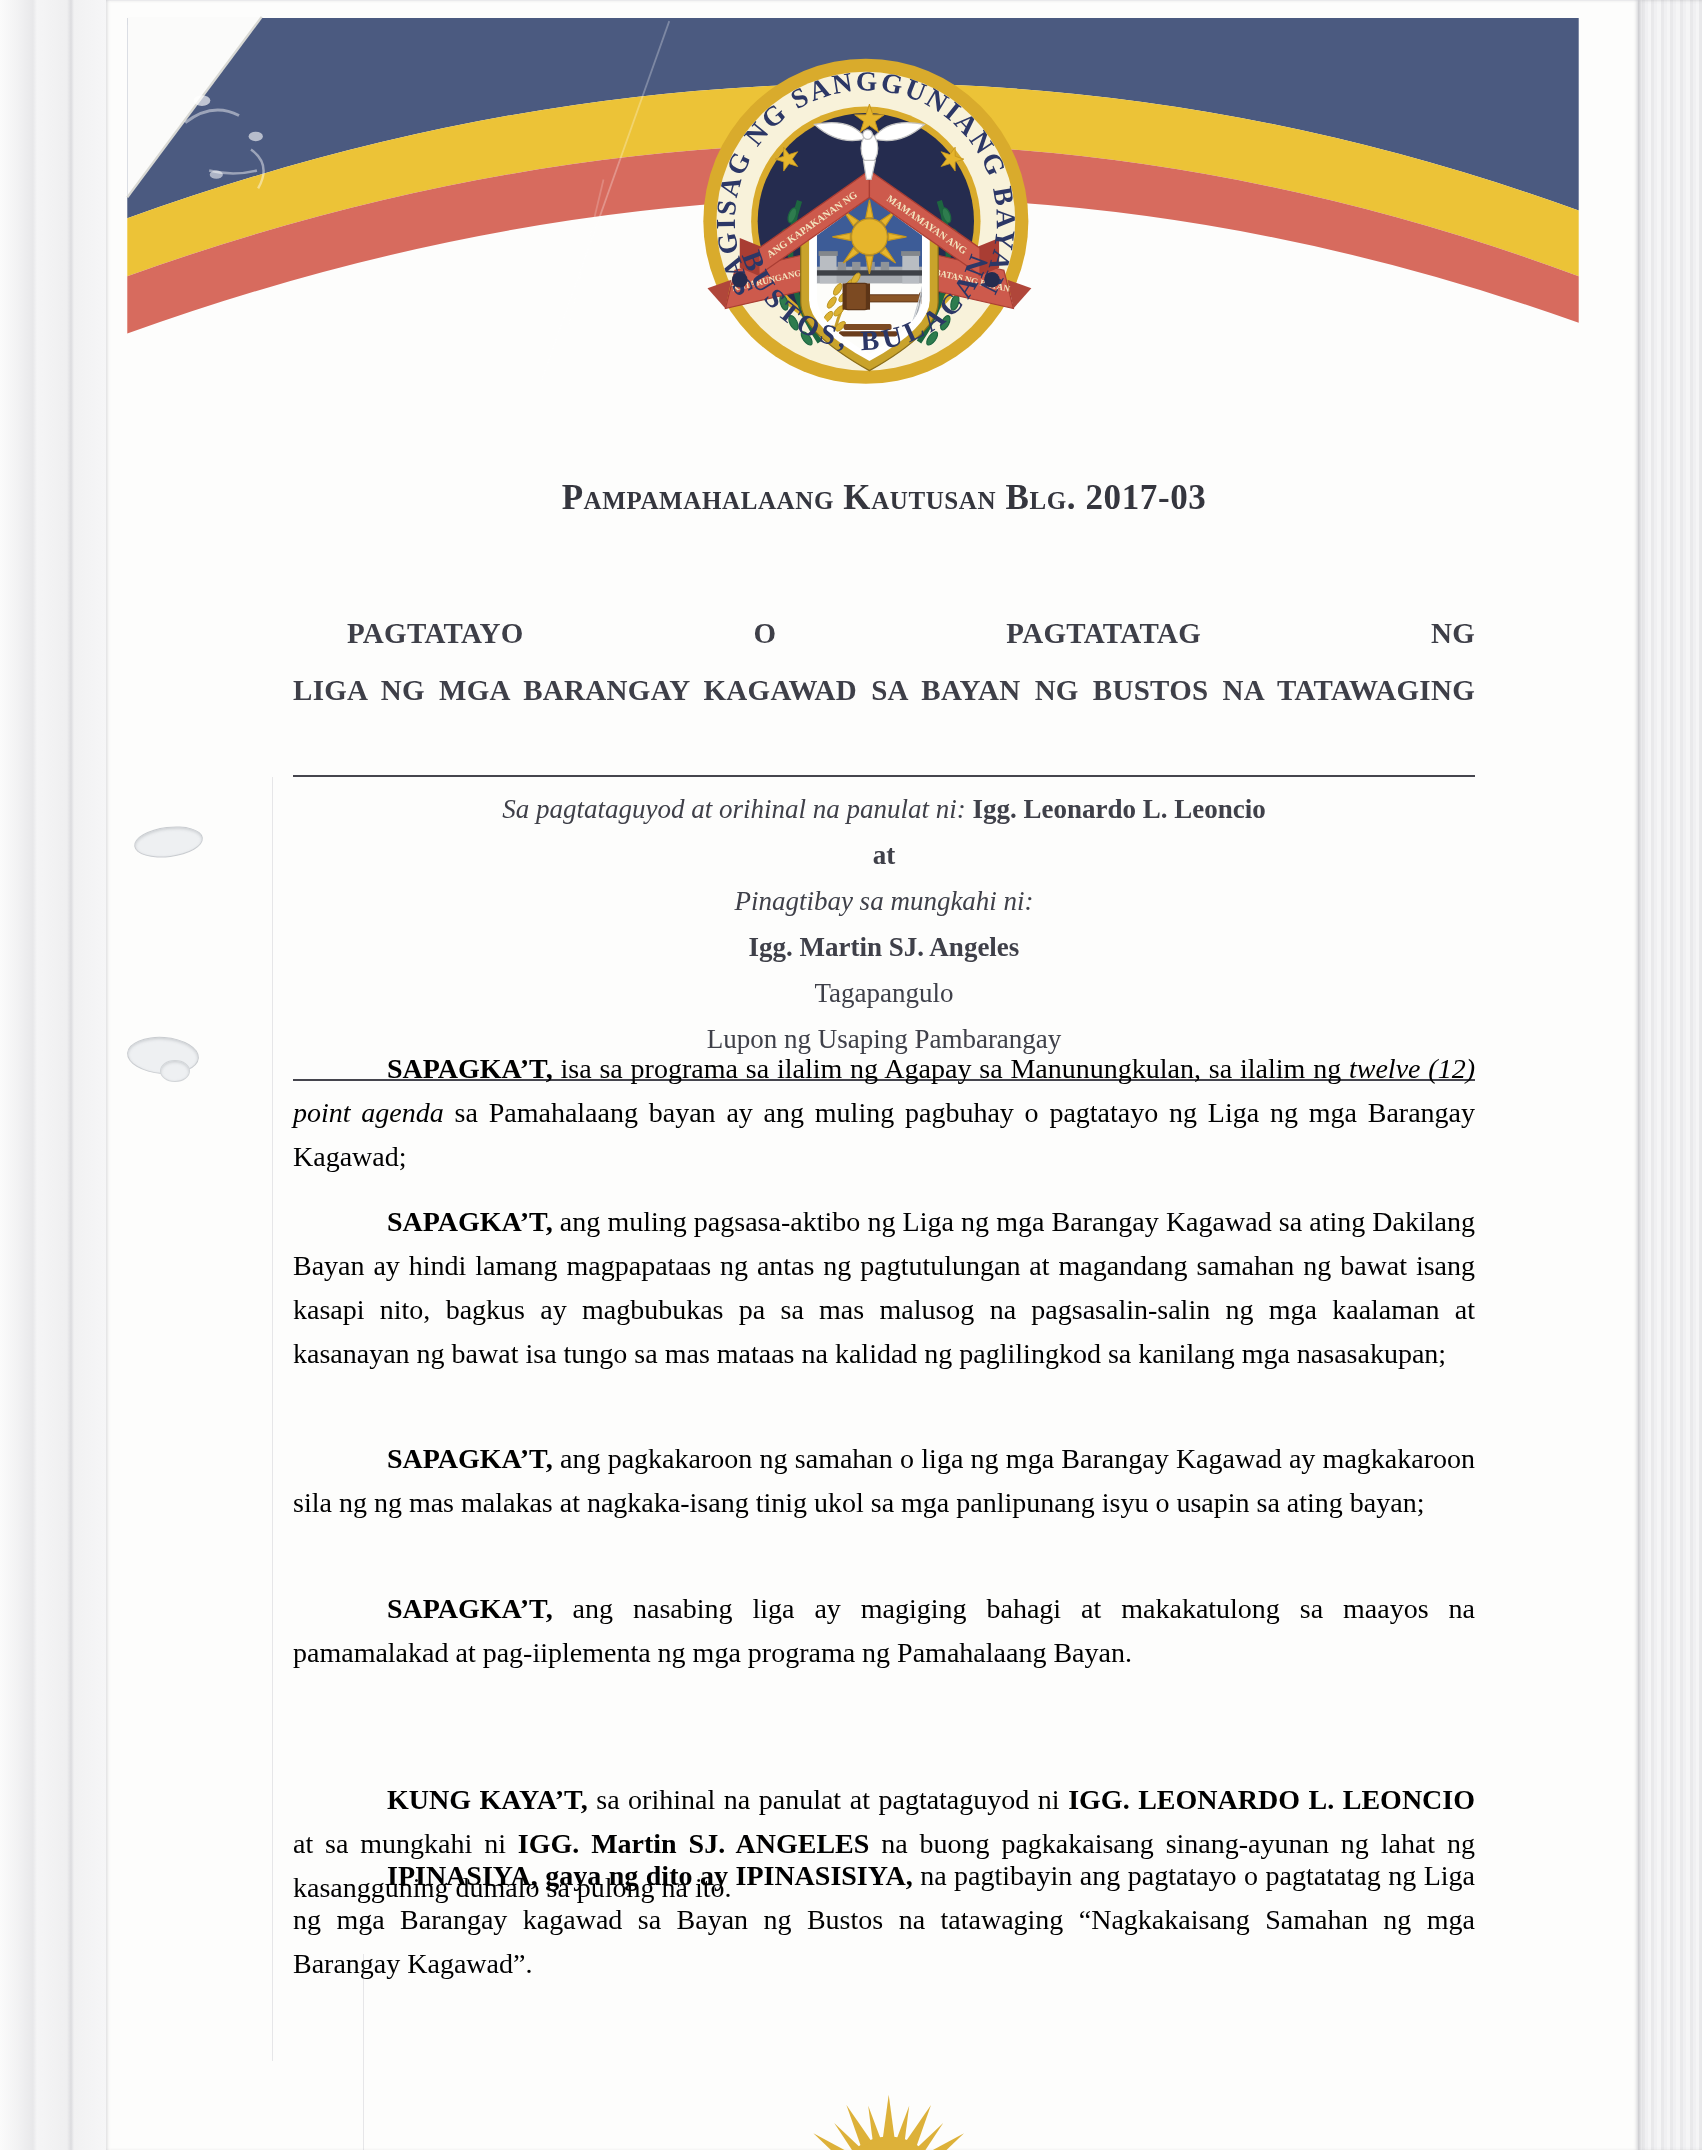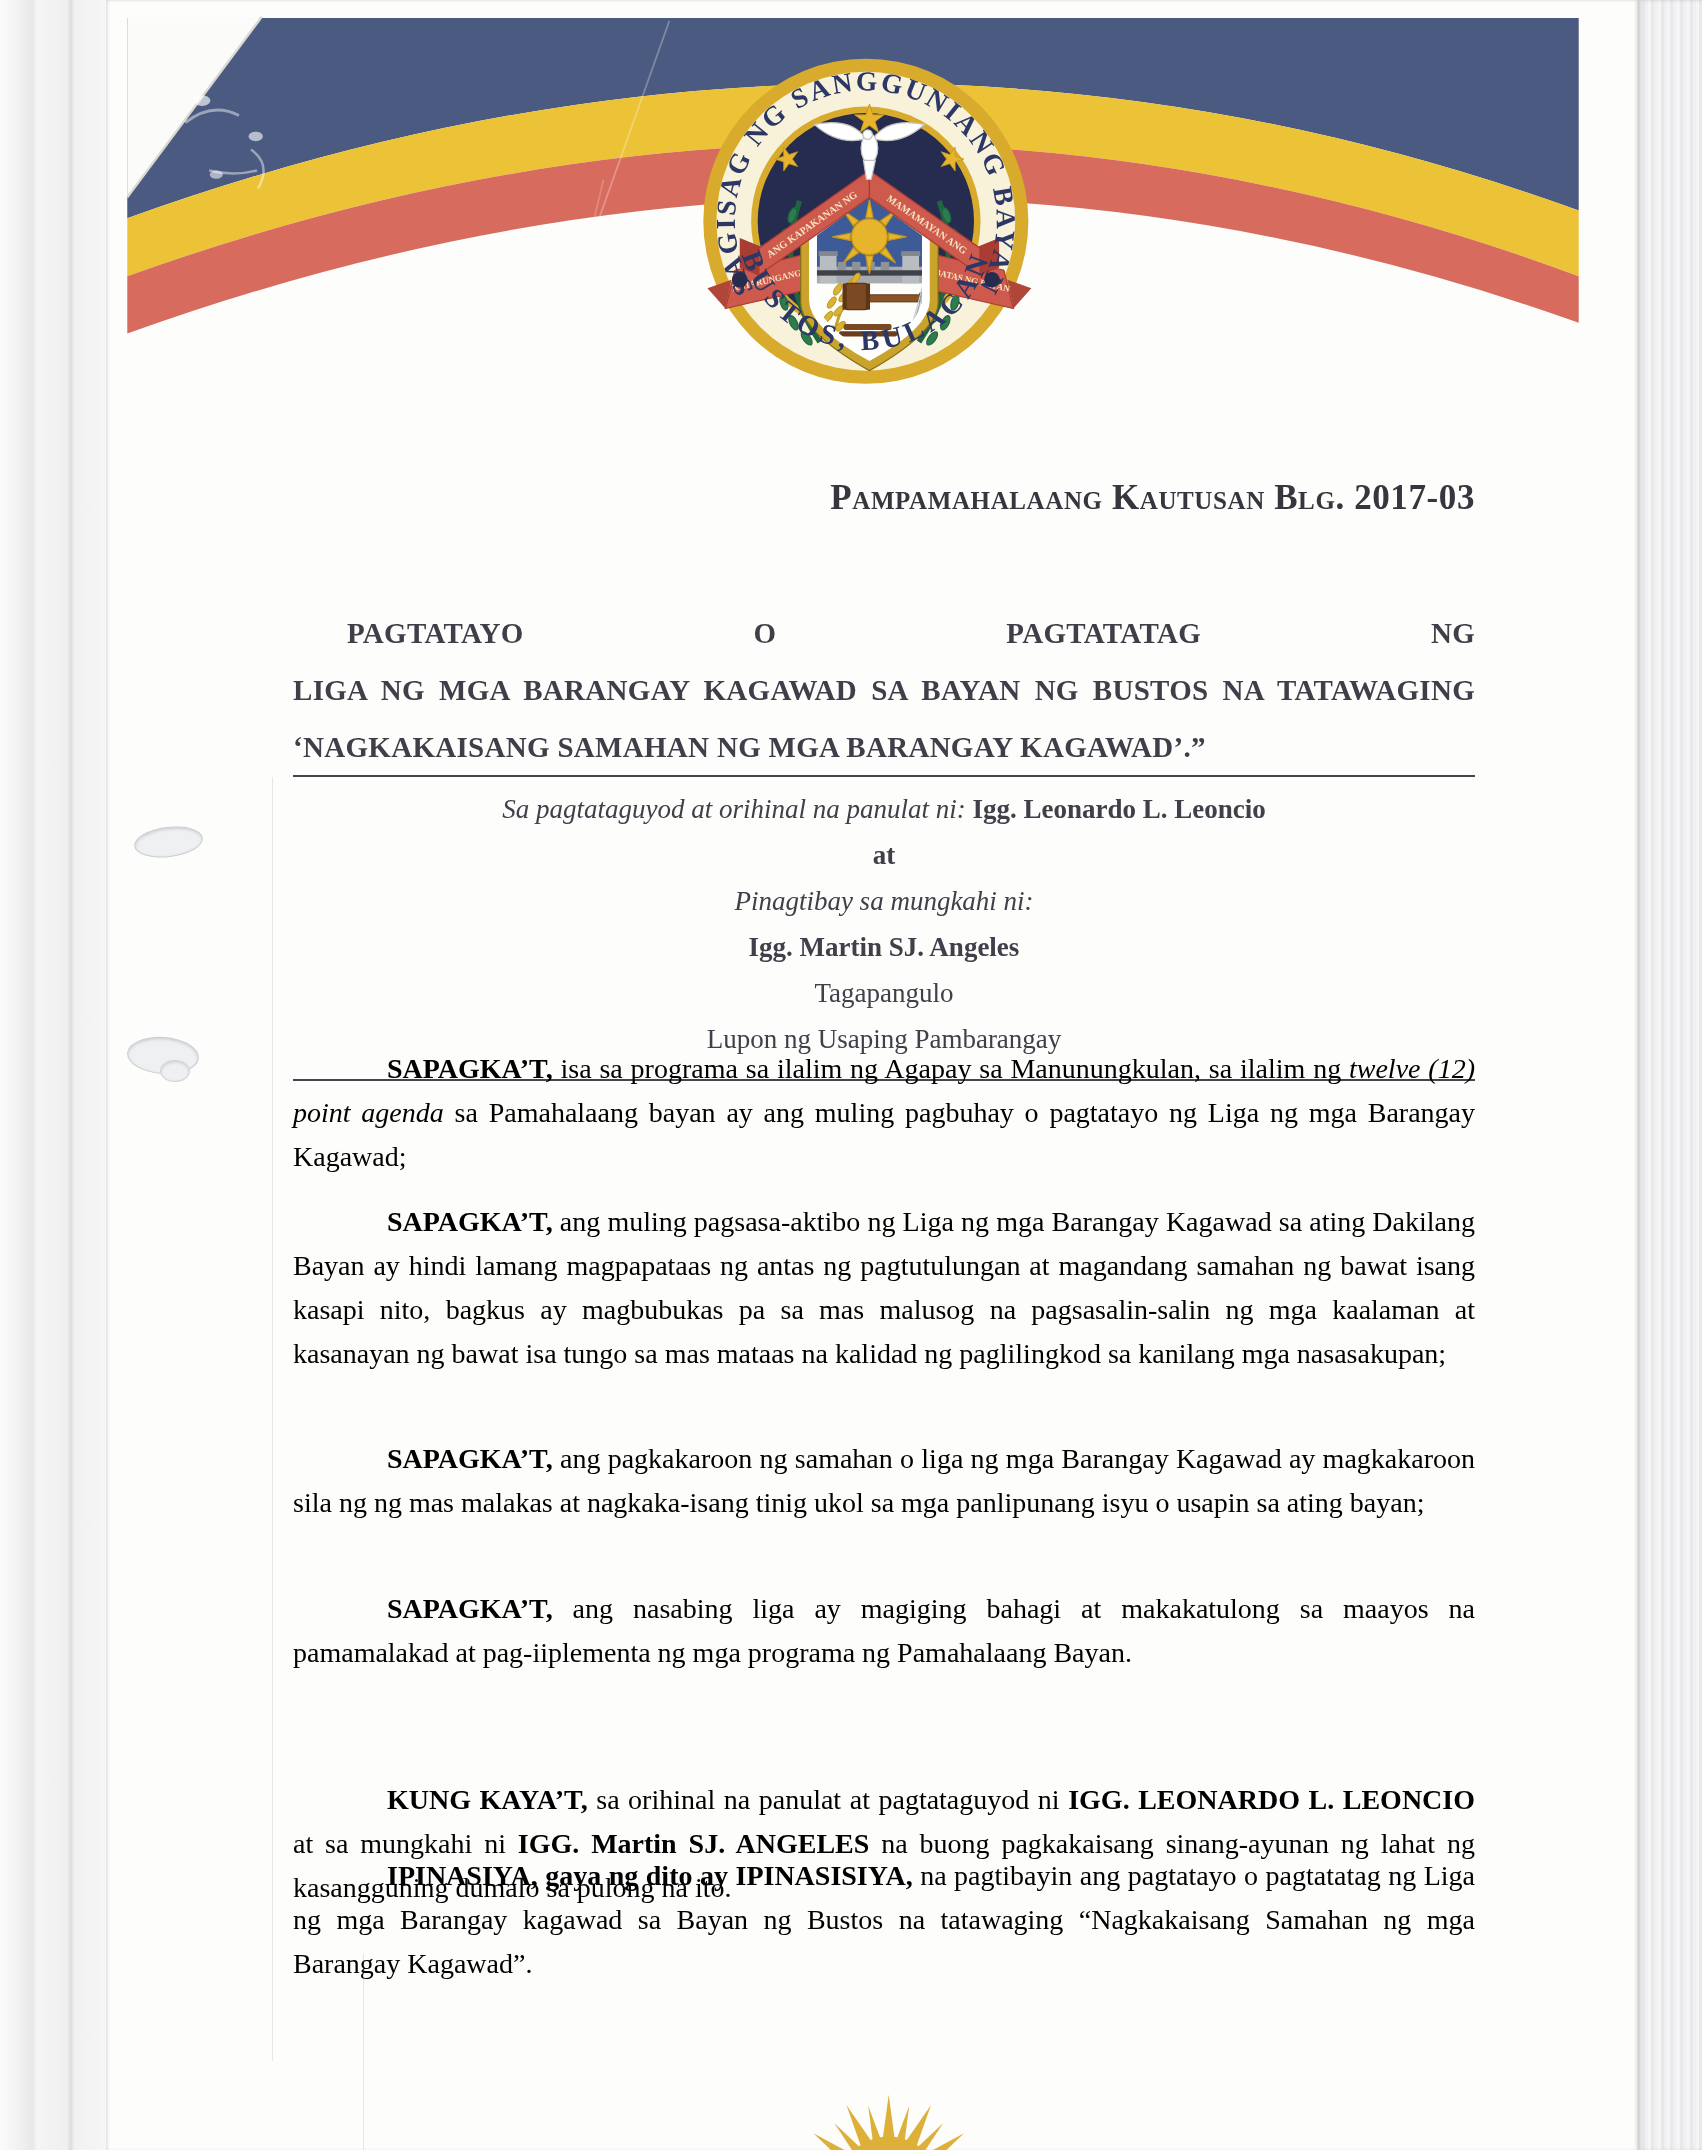--- a/index.html
+++ b/index.html
@@ -22,21 +22,21 @@
   .paper{
     position:absolute;left:106px;top:0;width:1532px;height:2151px;
     background:#fdfdfc;
     box-shadow:inset 1.8px 0 2.4px rgba(150,150,160,.25), inset -1.8px 0 3px rgba(150,150,160,.3);
   }
   .hdr-svg{position:absolute;left:0;top:0;}
   .sun-svg{position:absolute;left:0;top:0;}
 
   .doc-title{
     position:absolute;left:293px;top:478px;width:1182px;
-    text-align:right;font-weight:bold;font-variant:small-caps;
+    text-align:center;font-weight:bold;font-variant:small-caps;
     font-size:35px;color:#35363e;letter-spacing:0.6px;
   }
   .quote{
     position:absolute;left:293px;top:605px;width:1182px;
     font-weight:bold;font-size:29px;color:#3e3f48;line-height:57px;
     letter-spacing:0.3px;
   }
   .quote .l1{display:flex;}
   .quote .l1 .a{white-space:nowrap;}
   .quote .l1 .b{flex:1;margin-left:54px;text-align:justify;text-align-last:justify;}
@@ -241,21 +241,20 @@
   </g>
 </svg>
 
 <div class="doc-title">Pampamahalaang Kautusan Blg. 2017-03</div>
 
 <div class="quote">
   <div class="l1">
     <span class="b" style="font-weight:bold">PAGTATAYO O PAGTATATAG NG</span>
   </div>
   <div class="l2">LIGA NG MGA BARANGAY KAGAWAD SA BAYAN NG BUSTOS NA TATAWAGING</div>
-  <div class="l3">‘NAGKAKAISANG SAMAHAN NG MGA BARANGAY KAGAWAD’.”</div>
 </div>
 
 <div class="rule" style="top:775px"></div>
 
 <div class="sponsors">
   <div class="ln"><span class="it">Sa pagtataguyod at orihinal na panulat ni: </span><span class="bd">Igg. Leonardo L. Leoncio</span></div>
   <div class="ln bd">at</div>
   <div class="ln it">Pinagtibay sa mungkahi ni:</div>
   <div class="ln bd">Igg. Martin SJ. Angeles</div>
   <div class="ln">Tagapangulo</div>

